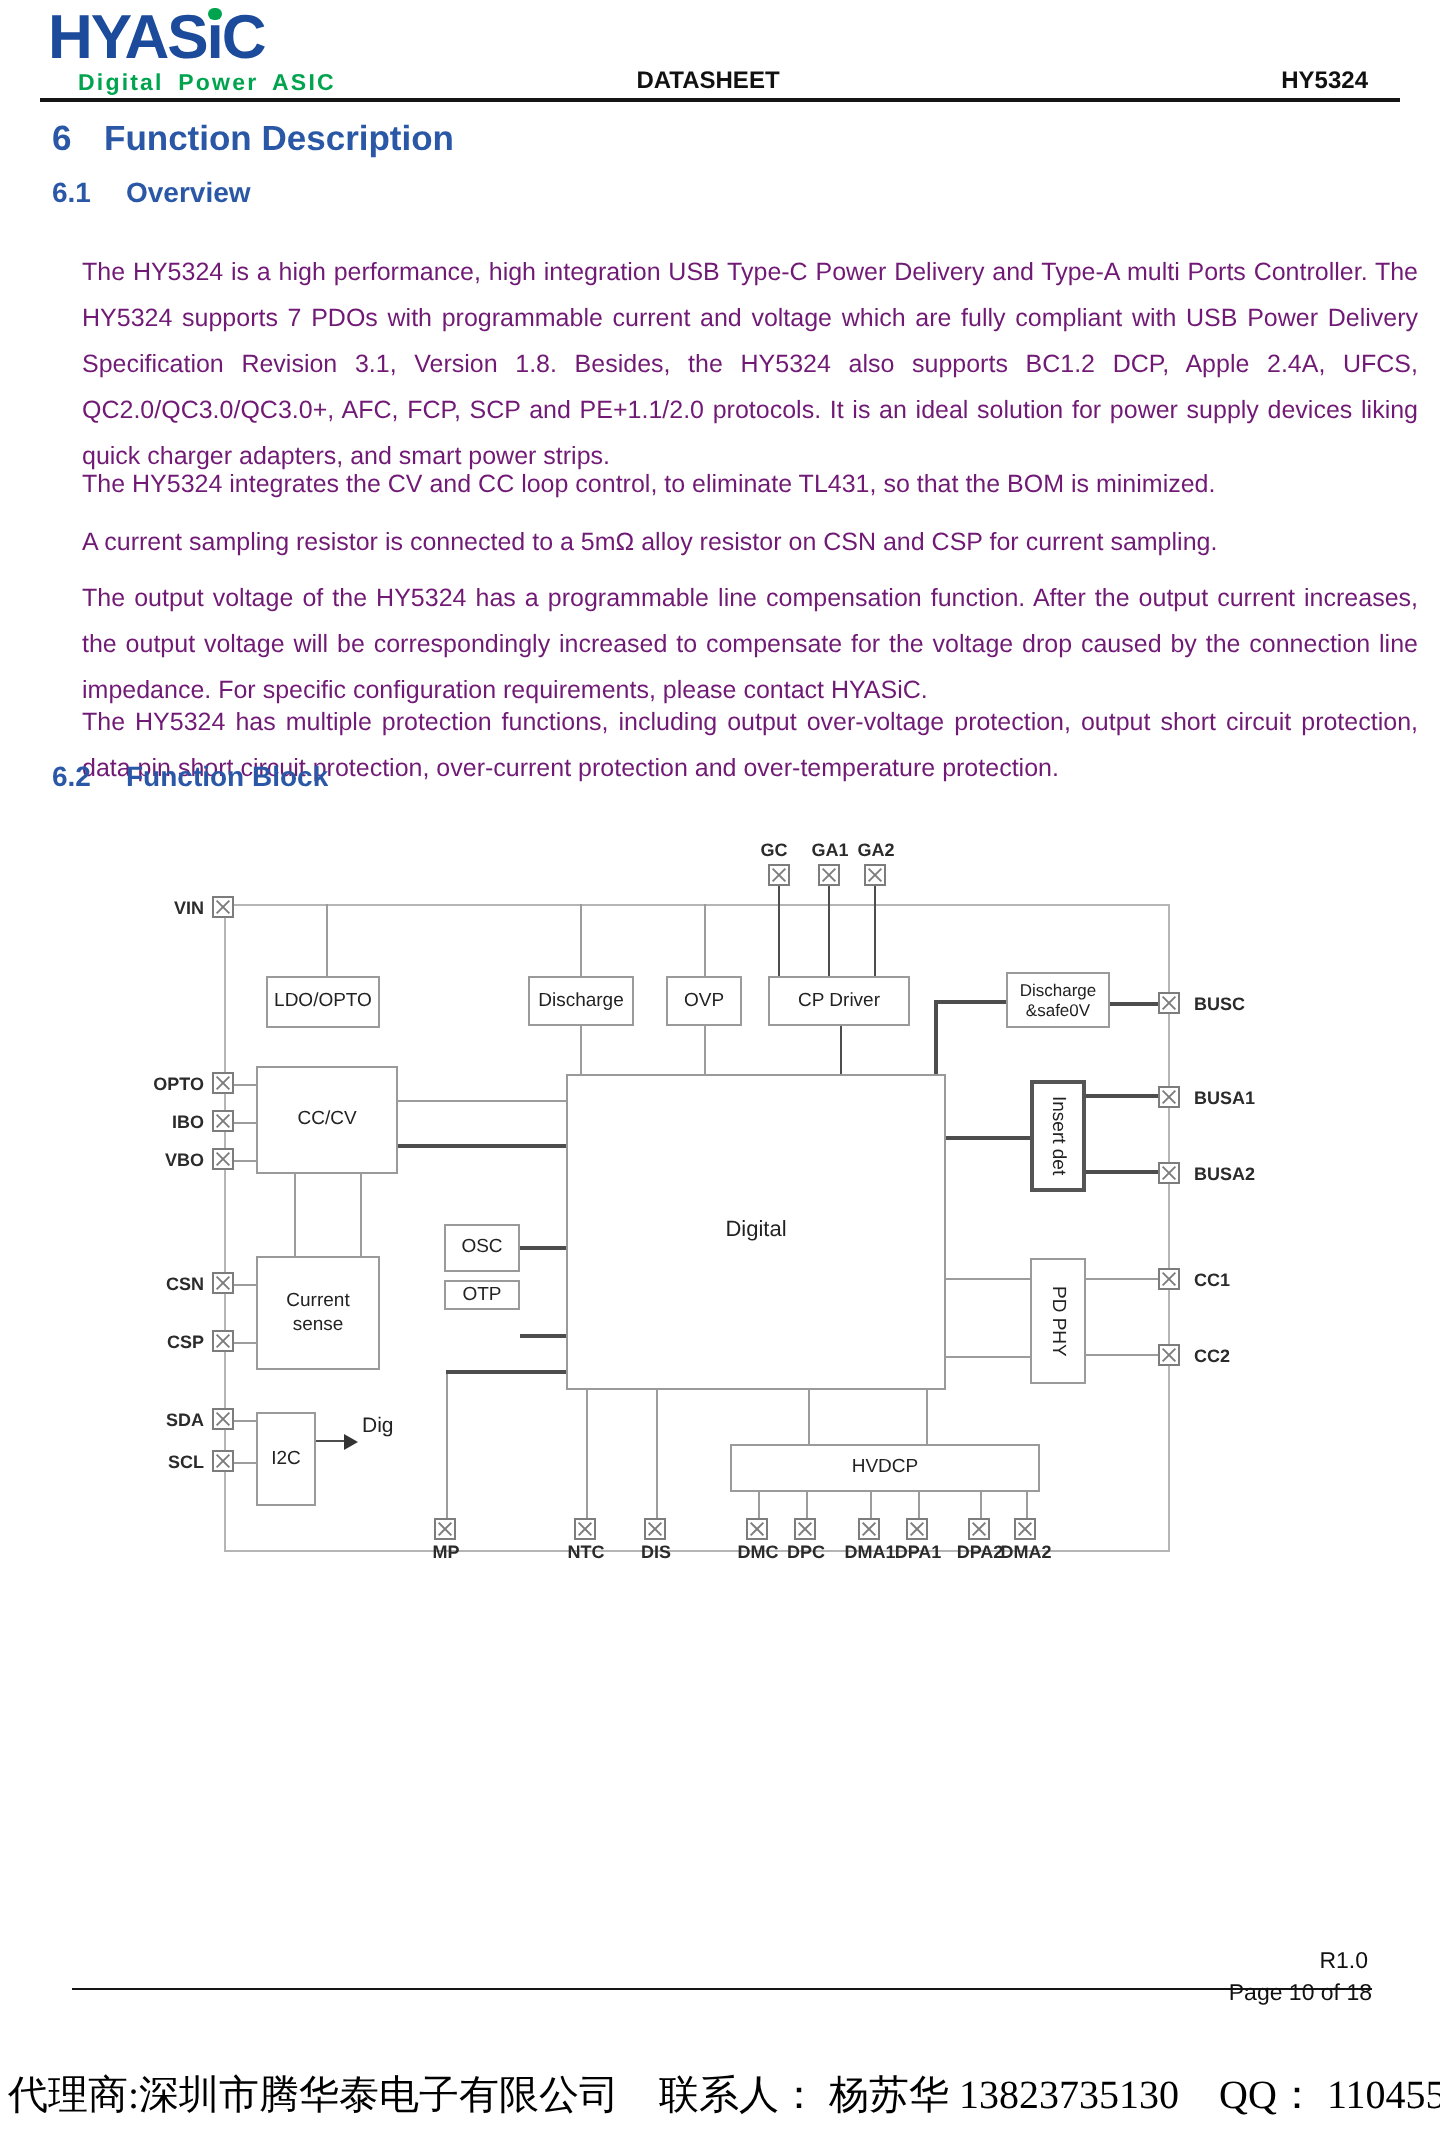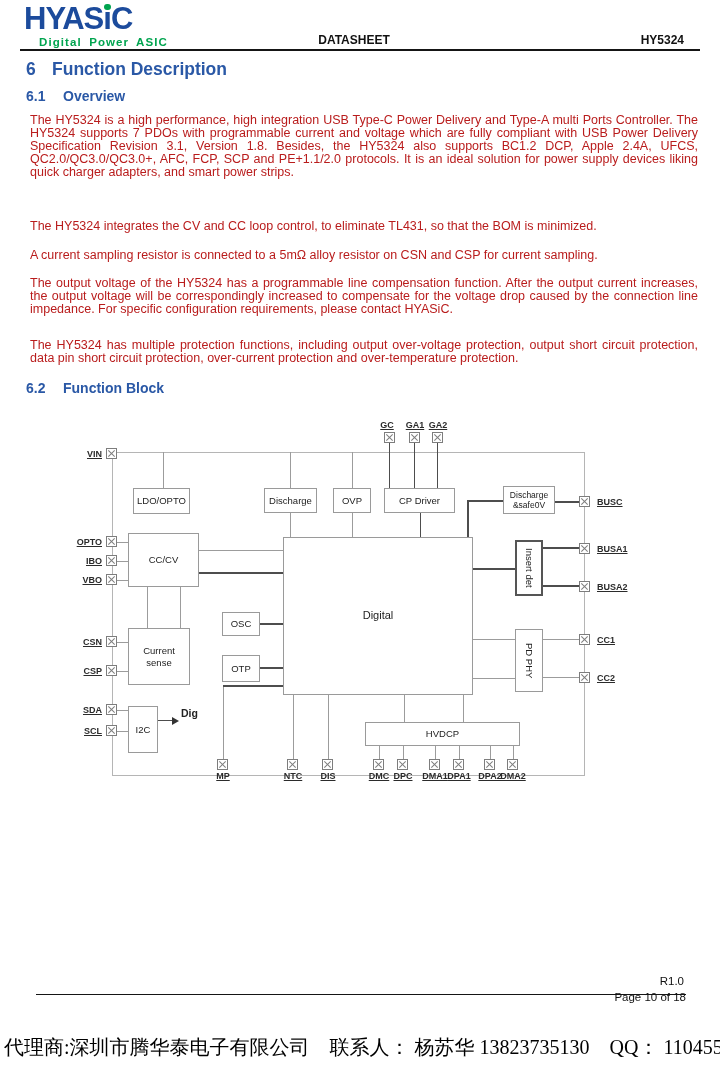--- a/index.html
+++ b/index.html
@@ -17,21 +17,21 @@
               font-size:12px;font-weight:bold;color:#111;}
   .hdr-part{position:absolute;right:36px;top:33px;font-size:12px;font-weight:bold;color:#111;}
   .hdr-rule{position:absolute;left:20px;top:49px;width:680px;border-top:2px solid #151515;}
   
   .abs{position:absolute;}
   h1.sec{margin:0;font-size:17.5px;font-weight:bold;color:#2a58a6;}
   h2.sec{margin:0;font-size:14px;font-weight:bold;color:#2a58a6;}
   .sec-num{display:inline-block;}
   h1 .sec-num{width:26px;}
   h2 .sec-num{width:37px;}
-  p.body{margin:4px;font-size:12.5px;line-height:13px;text-align:justify;color:#b91c1c;}
+  p.body{margin:15px;font-size:12.5px;line-height:23px;text-align:justify;color:#701a75;}
   .col{left:26px;width:668px;}
   
   .diagram{position:absolute;left:0;top:400px;width:720px;height:440px;}
   .frame{position:absolute;left:112px;top:52px;width:473px;height:324px;
          border:1px solid #b5b5b5;box-sizing:border-box;}
   .w{position:absolute;background:#9c9c9c;}
   .wh{height:1px;}.wv{width:1px;}
   .wh2{height:2px;background:#4d4d4d;}
   .wv2{width:2px;background:#4d4d4d;}
   .wdk{background:#4d4d4d;}
@@ -40,28 +40,28 @@
        font-size:9.5px;color:#222;text-align:center;line-height:1.2;}
   .blk.vert{writing-mode:vertical-rl;}
   .blk.big{font-size:11px;}
   .blk.dark{border:2px solid #555;}
   .pin{position:absolute;width:11px;height:11px;background:#fff;border:1px solid #7d7d7d;
        box-sizing:border-box;}
   .pin::before,.pin::after{content:"";position:absolute;left:0;top:4px;width:9px;height:1px;
        background:#7d7d7d;}
   .pin::before{transform:rotate(45deg);}
   .pin::after{transform:rotate(-45deg);}
-  .plabel{position:absolute;font-size:9px;font-weight:bold;color:#2b2b2b;white-space:nowrap;text-decoration:underline;}
+  .plabel{position:absolute;font-size:9px;font-weight:bold;color:#2b2b2b;white-space:nowrap;}
   .pl-left{left:66px;width:36px;text-align:right;}
   .pl-right{left:597px;}
   .pl-top{width:30px;text-align:center;}
   .pl-bot{width:40px;text-align:center;top:371px;}
   .arrowhead{position:absolute;width:0;height:0;border-left:7px solid #333;
              border-top:4px solid transparent;border-bottom:4px solid transparent;}
-  .dig-label{position:absolute;font-size:10.5px;font-weight:bold;color:#222;}
+  .dig-label{position:absolute;font-size:10.5px;font-weight:normal;color:#222;}
   .fig-caption{position:absolute;left:0;top:407px;width:720px;text-align:center;
                font-size:12px;color:#141414;}
   
   .rev{position:absolute;right:36px;top:975px;font-size:11.5px;color:#111;}
   .ftr-rule{position:absolute;left:36px;top:994px;width:650px;border-top:1.5px solid #151515;}
   .pagenum{position:absolute;right:34px;top:991px;font-size:11.5px;color:#111;}
   .distributor{position:absolute;left:4px;top:1034px;font-size:20px;color:#000;
                font-family:"Liberation Serif",serif;white-space:nowrap;}
 </style>
 </head>
@@ -155,21 +155,21 @@
     <div class="blk vert dark" style="left:515px;top:140px;width:28px;height:56px">
         <span>Insert det</span>
       </div>
     <div class="blk" style="left:128px;top:228px;width:62px;height:57px">
         <span>Current</span>
         <span>sense</span>
       </div>
     <div class="blk" style="left:222px;top:212px;width:38px;height:24px">
         <span>OSC</span>
       </div>
-    <div class="blk" style="left:222px;top:255px;width:38px;height:27px">
+    <div class="blk" style="left:222px;top:240px;width:38px;height:15px">
         <span>OTP</span>
       </div>
     <div class="blk" style="left:128px;top:306px;width:30px;height:47px">
         <span>I2C</span>
       </div>
     <div class="blk big" style="left:283px;top:137px;width:190px;height:158px">
         <span>Digital</span>
       </div>
     <div class="blk vert" style="left:515px;top:229px;width:28px;height:63px">
         <span>PD PHY</span>

